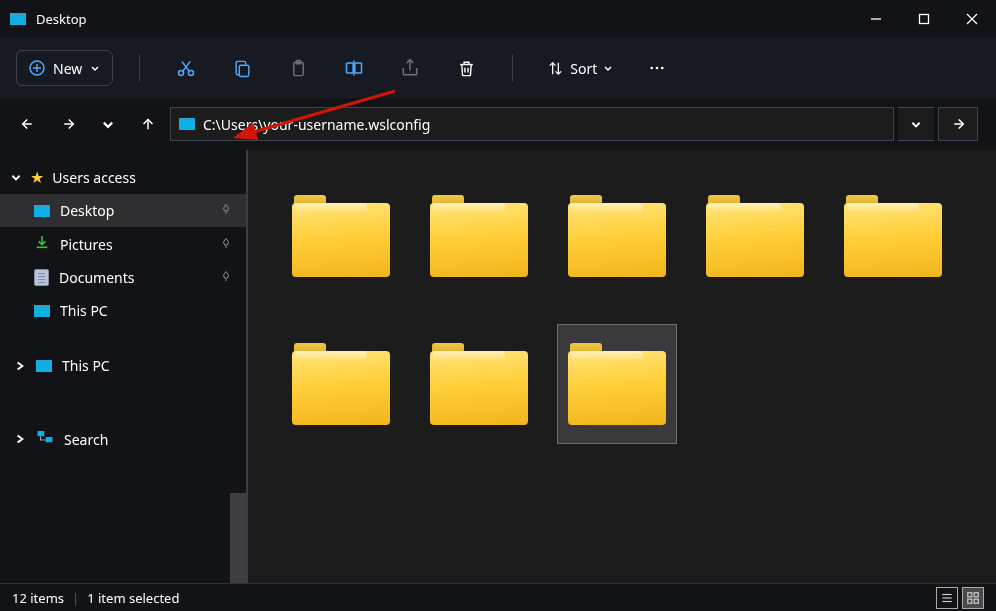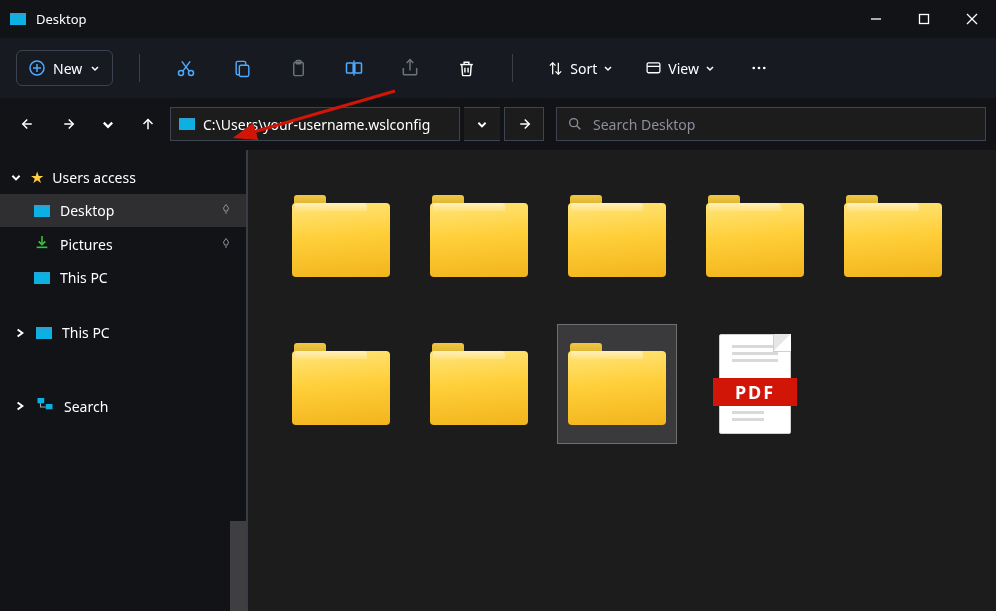--- a/index.html
+++ b/index.html
@@ -169,30 +169,20 @@
           <path d="M4 8l4-4 4 4"></path>
           <path d="M16 20V4"></path>
           <path d="M12 16l4 4 4-4"></path>
         </svg>
       <span>Sort</span>
       <svg width="10" height="10" viewBox="0 0 10 10" stroke="#fff" stroke-width="1.5" fill="none">
           <path d="M2 4l3 3 3-3"></path>
         </svg>
     </div>
 
-    <div class="view-btn">
-      <svg width="17" height="17" viewBox="0 0 24 24" fill="none" stroke="#fff" stroke-width="1.8">
-          <rect x="3" y="4" width="18" height="14" rx="2"></rect>
-          <line x1="3" y1="9" x2="21" y2="9"></line>
-        </svg>
-      <span>View</span>
-      <svg width="10" height="10" viewBox="0 0 10 10" stroke="#fff" stroke-width="1.5" fill="none">
-          <path d="M2 4l3 3 3-3"></path>
-        </svg>
-    </div>
 
     <div class="tool-icon-btn" style="color:#fff">
       <svg width="18" height="18" viewBox="0 0 24 24" fill="currentColor">
           <circle cx="5" cy="12" r="1.8"></circle>
           <circle cx="12" cy="12" r="1.8"></circle>
           <circle cx="19" cy="12" r="1.8"></circle>
         </svg>
     </div>
   </div>
 
@@ -230,27 +220,20 @@
           <path d="M2 4l3 3 3-3"></path>
         </svg>
     </div>
     <div class="addr-go">
       <svg width="18" height="18" viewBox="0 0 24 24" fill="none" stroke="#fff" stroke-width="2">
           <path d="M7 12h12"></path>
           <path d="M13 6l6 6-6 6"></path>
         </svg>
     </div>
 
-    <div class="searchbox">
-      <svg width="16" height="16" viewBox="0 0 24 24" fill="none" stroke="#8a8f99" stroke-width="2">
-          <circle cx="10" cy="10" r="6"></circle>
-          <line x1="20" y1="20" x2="14.5" y2="14.5"></line>
-        </svg>
-      <input type="text" placeholder="Search Desktop" style="">
-    </div>
   </div>
 
   <div class="body">
     <div class="sidebar">
       <div class="side-header">
         <svg width="12" height="12" viewBox="0 0 10 10" stroke="#fff" stroke-width="1.6" fill="none">
             <path d="M2 4l3 3 3-3"></path>
           </svg>
         <span class="ic-star">★</span>
         <span>Users access</span>
@@ -276,20 +259,30 @@
         </span>
         <span>Pictures</span>
         <span class="pin">
           <svg width="12" height="12" viewBox="0 0 24 24" fill="none" stroke="currentColor" stroke-width="2">
               <path d="M12 17v5"></path>
               <path d="M7 10l5-7 5 7-2 6H9z"></path>
             </svg>
         </span>
       </div>
       <div class="side-item">
+        <span class="ic-doc"></span>
+        <span>Documents</span>
+        <span class="pin">
+          <svg width="12" height="12" viewBox="0 0 24 24" fill="none" stroke="currentColor" stroke-width="2">
+              <path d="M12 17v5"></path>
+              <path d="M7 10l5-7 5 7-2 6H9z"></path>
+            </svg>
+        </span>
+      </div>
+      <div class="side-item">
         <span class="ico-sq" style="background:#0db0e3;border-top:2px solid #2da0cf"></span>
         <span>This PC</span>
       </div>
 
       <div class="side-group-sep"></div>
       <div class="side-group">
         <svg width="12" height="12" viewBox="0 0 10 10" stroke="#fff" stroke-width="1.6" fill="none">
             <path d="M3 2l4 3-4 3"></path>
           </svg>
         <span class="ico-sq" style="background:#0db0e3;border-top:2px solid #2da0cf"></span>
@@ -365,33 +358,47 @@
               <div class="fold"></div>
             </div>
           </div>
           <div class="file-item selected">
             <div class="folder-icon">
               <div class="tab"></div>
               <div class="body"></div>
               <div class="fold"></div>
             </div>
           </div>
-          <div class="file-item">
-            <div class="pdf-icon">
-              <div class="page"></div>
-              <div class="corner"></div>
-              <div class="band">PDF</div>
-            </div>
-          </div>
         </div>
     </div>
   </div>
 
   <svg class="arrow" width="170" height="60">
     <defs>
       <marker id="ah" markerWidth="10" markerHeight="10" refX="2" refY="3" orient="auto">
         <path d="M0,0 L0,6 L8,3 z" fill="#d11507"></path>
       </marker>
     </defs>
     <line x1="160" y1="6" x2="15" y2="48" stroke="#d11507" stroke-width="3" marker-end="url(#ah)"></line>
   </svg>
 
+  <div class="statusbar">
+    <span>12 items</span>
+    <span class="sep">|</span>
+    <span>1 item selected</span>
+    <span class="spacer"></span>
+    <div class="view-toggle">
+      <svg width="14" height="14" viewBox="0 0 24 24" stroke="#cfcfcf" stroke-width="2">
+          <line x1="4" y1="6" x2="20" y2="6"></line>
+          <line x1="4" y1="12" x2="20" y2="12"></line>
+          <line x1="4" y1="18" x2="20" y2="18"></line>
+        </svg>
+    </div>
+    <div class="view-toggle active">
+      <svg width="14" height="14" viewBox="0 0 24 24" fill="none" stroke="#cfcfcf" stroke-width="2">
+          <rect x="3" y="3" width="7" height="7"></rect>
+          <rect x="14" y="3" width="7" height="7"></rect>
+          <rect x="3" y="14" width="7" height="7"></rect>
+          <rect x="14" y="14" width="7" height="7"></rect>
+        </svg>
+    </div>
+  </div>
 </div>
 
 </body></html>

